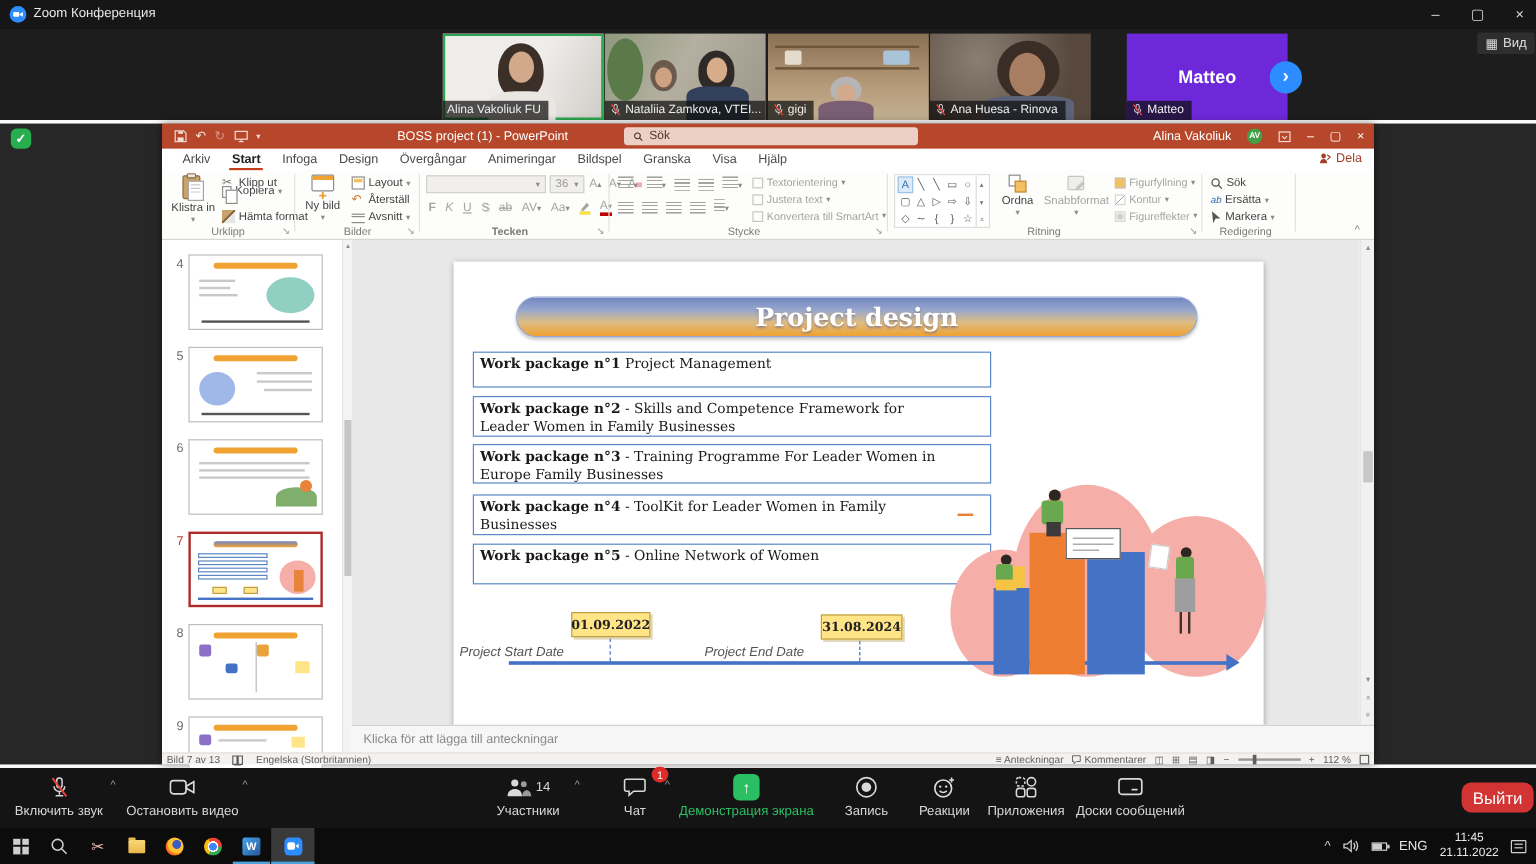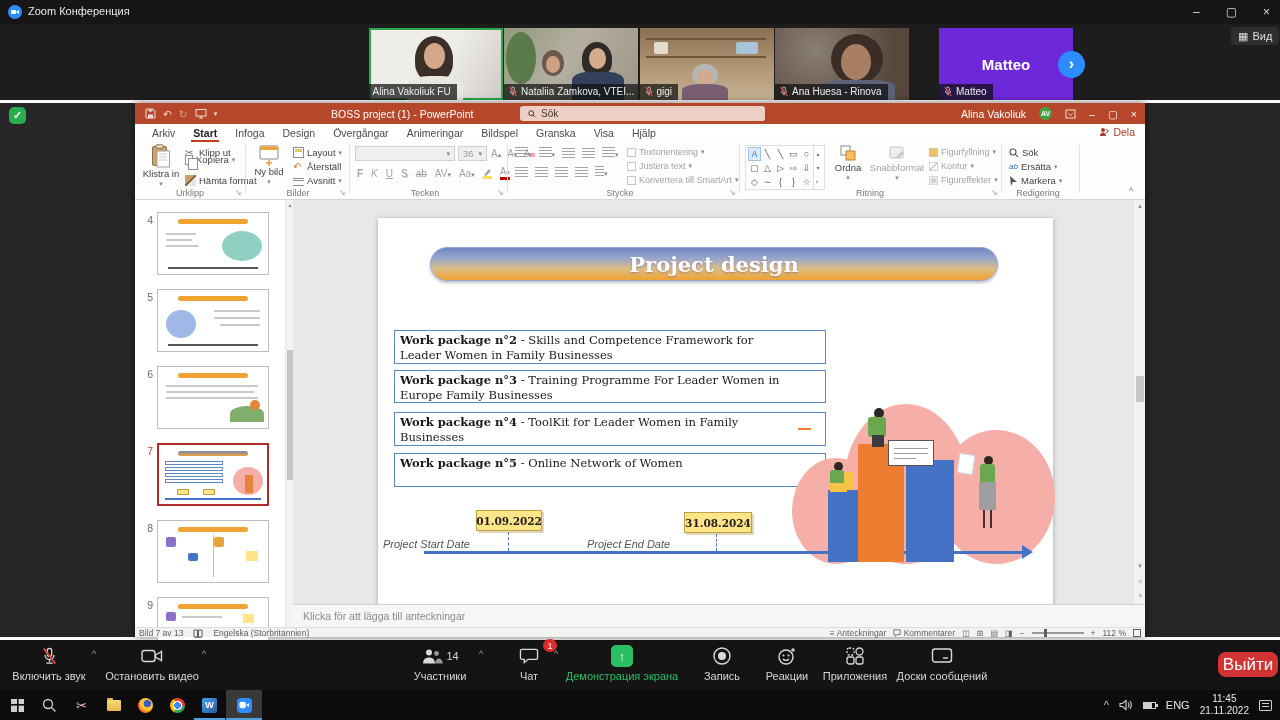--- a/index.html
+++ b/index.html
@@ -138,21 +138,21 @@
 #zbar{left:0;top:640px;width:1280px;height:50px;background:#141414;}
 .zbtn{position:absolute;top:5px;display:flex;flex-direction:column;align-items:center;gap:3px;color:#d6d6d6;font-size:11px;white-space:nowrap;}
 .zbtn .ico{height:22px;display:flex;align-items:center;gap:3px;}
 .zchev{position:absolute;top:9px;color:#9a9a9a;font-size:9px;}
 #sharebtn .lbl{color:var(--share-green,#2BBF63);}
 #shareico{width:22px;height:22px;border-radius:5px;background:var(--share-green,#2BBF63);color:#fff;
   display:flex;align-items:center;justify-content:center;font-size:13px;font-weight:bold;}
 #chatbadge{position:absolute;left:24px;top:-6px;min-width:14px;height:13px;border-radius:7px;background:#E02B2B;
   color:#fff;font-size:9px;display:flex;align-items:center;justify-content:center;padding:0 3px;}
 #leavebtn{left:1218px;top:12px;width:60px;height:25px;background:var(--leave-red,#D23434);border-radius:8px;
-  color:#fff;font-size:17px;display:flex;align-items:center;justify-content:center;}
+  color:#fff;font-size:14px;display:flex;align-items:center;justify-content:center;}
 
 
 #tbar{left:0;top:690px;width:1280px;height:30px;background:#0C0C0C;color:#e8e8e8;}
 .tcell{position:absolute;top:0;width:31px;height:30px;display:flex;align-items:center;justify-content:center;}
 .tcell.active::after{content:"";position:absolute;left:0;right:0;bottom:0;height:2px;background:var(--taskbar-accent,#4FA3DC);}
 .tcell.hl{background:#3A3A3A;}
 #winlogo{width:13px;height:13px;background:
   linear-gradient(#0c0c0c,#0c0c0c) center/13px 1.6px no-repeat,
   linear-gradient(#0c0c0c,#0c0c0c) center/1.6px 13px no-repeat,#cfcfcf;}
 #folder{width:14px;height:11px;background:linear-gradient(#F8D775,#E8B84B);border-radius:1px;position:relative;}
@@ -421,21 +421,21 @@
         <span class="fbtn" style="text-decoration:line-through;">ab</span>
         <span class="fbtn"><span>AV</span><span class="car">▾</span></span>
         <span class="fbtn"><span>Aa</span><span class="car">▾</span></span>
         <span class="fbtn" style="border-bottom:3px solid #F7E24B;">
             <svg width="9" height="8" viewBox="0 0 9 8">
               <path d="M1 7L6 1l2 2-5 5z" fill="#A6A4A2"></path>
             </svg>
           </span>
         <span class="fbtn" style="border-bottom:3px solid #C00000;"><span>A</span><span class="car">▾</span></span>
       </div>
-      <span class="glabel" style="left:255px;width:70px;">Tecken</span>
+      <span class="glabel" style="left:255px;width:70px;font-weight:bold;">Tecken</span>
       <span class="launch" style="left:362px;">↘</span>
       <div class="vsep" style="left:372px;"></div>
 
       <div class="rrow" style="left:380px;top:5px;gap:7px;">
         <span><span class="licon"></span><span class="car">▾</span></span>
         <span><span class="licon"></span><span class="car">▾</span></span>
         <span class="licon"></span>
         <span class="licon"></span>
         <span><span class="licon"></span><span class="car">▾</span></span>
       </div>
@@ -608,20 +608,21 @@
       <div id="pscroll" class="a">
         <span class="parr" style="top:1px;">▴</span>
         <div class="pth"></div>
       </div>
     </div>
 
     <div id="canvas" class="a">
       <div id="slide" class="a">
         <div id="stitle" class="a">Project design</div>
 
+        <div class="wp" style="top:75px;height:30px;"><b>Work package n°1</b><span> Project Management</span></div>
         <div class="wp" style="top:112px;height:34px;"><b>Work package n°2</b><span> - Skills and Competence Framework for Leader Women in Family Businesses</span></div>
         <div class="wp" style="top:152px;height:33px;"><b>Work package n°3</b><span> - Training Programme For Leader Women in Europe Family Businesses</span></div>
         <div class="wp" style="top:194px;height:34px;"><b>Work package n°4</b><span> - ToolKit for Leader Women in Family Businesses</span></div>
         <div class="wp" style="top:235px;height:34px;"><b>Work package n°5</b><span> - Online Network of Women</span></div>
         <div id="wpdash" class="a"></div>
 
         <div id="illus" class="a">
           <div class="pink" style="left:4px;top:60px;width:88px;height:106px;"></div>
           <div class="pink" style="left:56px;top:6px;width:124px;height:160px;"></div>
           <div class="pink" style="left:150px;top:32px;width:117px;height:134px;"></div>

